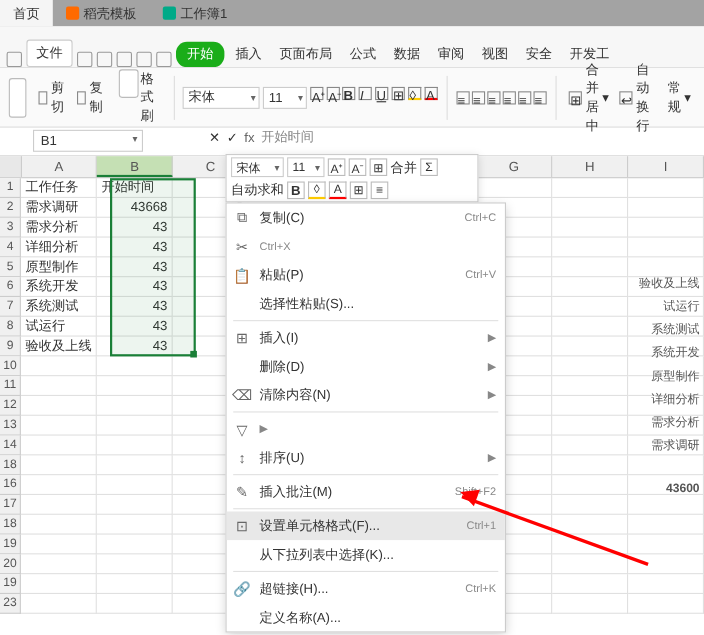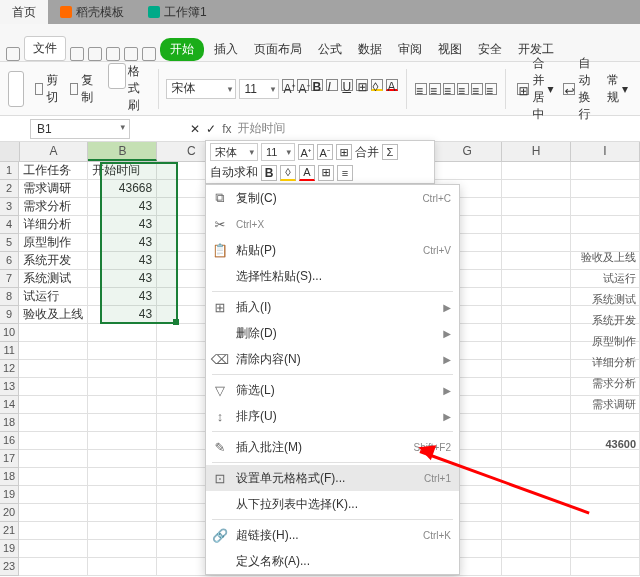--- a/index.html
+++ b/index.html
@@ -18,21 +18,21 @@
 .ribbon{height:54px;display:flex;align-items:center;padding:4px 8px;gap:8px;border-bottom:1px solid #ddd;background:#fafafa}
 .rb-big{width:28px;height:36px;border:1px solid #bbb;border-radius:3px;background:#fff}
 .rb-stack{display:flex;flex-direction:row;gap:2px}
 .rb-btn{display:flex;align-items:center;gap:3px;padding:1px 3px}
 .rb-ic{width:12px;height:12px;border:1px solid #888}
 .sep{width:1px;height:40px;background:#ddd}
 .sel{height:20px;border:1px solid #ccc;padding:0 14px 0 4px;background:#fff;display:flex;align-items:center;position:relative}
 .sel:after{content:"▾";position:absolute;right:3px;font-size:9px;color:#666}
 .rb-right{margin-left:auto;display:flex;gap:4px}
 .rb-lbl{padding:2px 4px;display:flex;align-items:center;gap:3px}
-.namebox{height:26px;display:flex;align-items:center;border-bottom:1px solid #ddd}
+.namebox{height:26px;display:flex;align-items:flex-start;border-bottom:1px solid #ddd}
 .nb-cell{width:100px;border:1px solid #ccc;margin:2px 0 2px 30px;padding:2px 6px;background:#fff;position:relative}
 .nb-cell:after{content:"▾";position:absolute;right:4px;font-size:9px;color:#666}
 .nb-fx{margin-left:60px;display:flex;align-items:center;gap:6px}
 .fx{color:#666}
 .grid{position:relative}
 .hdr-row{display:flex;height:20px;background:#f0f0f0;border-bottom:1px solid #ccc}
 .hdr-corner{width:22px;border-right:1px solid #ccc;background:#e8e8e8}
 .hdr-col{width:78px;text-align:center;line-height:19px;border-right:1px solid #ccc;color:#555}
 .hdr-col.sel-col{background:#c5e0b4;border-bottom:2px solid #1a7f37}
 .row{display:flex;height:18px}
@@ -412,32 +412,20 @@
         <div class="cell"></div>
         <div class="cell"></div>
         <div class="cell"></div>
         <div class="cell"></div>
         <div class="cell"></div>
         <div class="cell"></div>
         <div class="cell"></div>
         <div class="cell"></div>
       </div>
       <div class="row">
-        <div class="row-hdr">21</div>
-        <div class="cell"></div>
-        <div class="cell"></div>
-        <div class="cell"></div>
-        <div class="cell"></div>
-        <div class="cell"></div>
-        <div class="cell"></div>
-        <div class="cell"></div>
-        <div class="cell"></div>
-        <div class="cell"></div>
-      </div>
-      <div class="row">
         <div class="row-hdr">19</div>
         <div class="cell"></div>
         <div class="cell"></div>
         <div class="cell"></div>
         <div class="cell"></div>
         <div class="cell"></div>
         <div class="cell"></div>
         <div class="cell"></div>
         <div class="cell"></div>
         <div class="cell"></div>
@@ -507,21 +495,20 @@
       <span class="ctx-arr">▶</span>
     </div>
     <div class="ctx-item">
       <span class="ctx-ic">⌫</span>
       <span class="ctx-lbl">清除内容(N)</span>
       <span class="ctx-arr">▶</span>
     </div>
     <div class="ctx-sep"></div>
     <div class="ctx-item">
       <span class="ctx-ic">▽</span>
-      <span class="ctx-lbl">筛选(L)</span>
       <span class="ctx-arr">▶</span>
     </div>
     <div class="ctx-item">
       <span class="ctx-ic">↕</span>
       <span class="ctx-lbl">排序(U)</span>
       <span class="ctx-arr">▶</span>
     </div>
     <div class="ctx-sep"></div>
     <div class="ctx-item">
       <span class="ctx-ic">✎</span>

